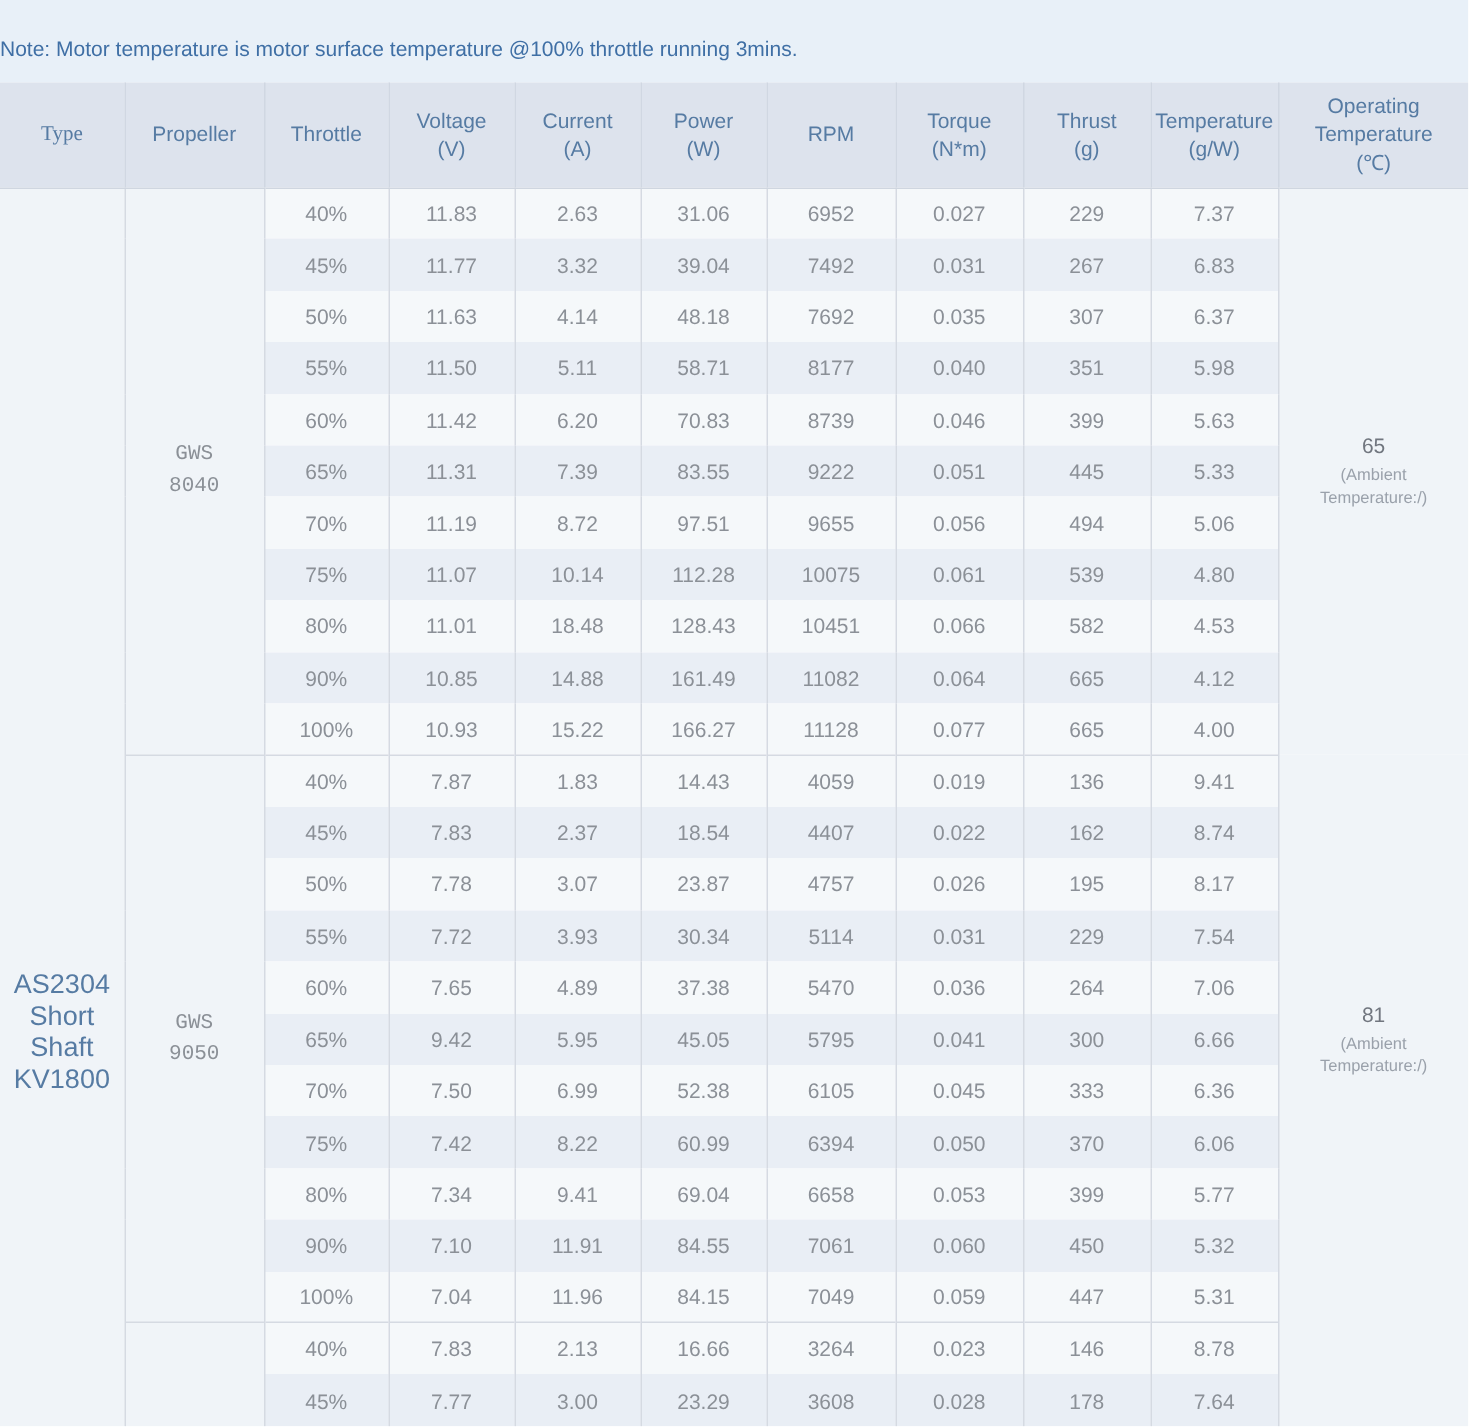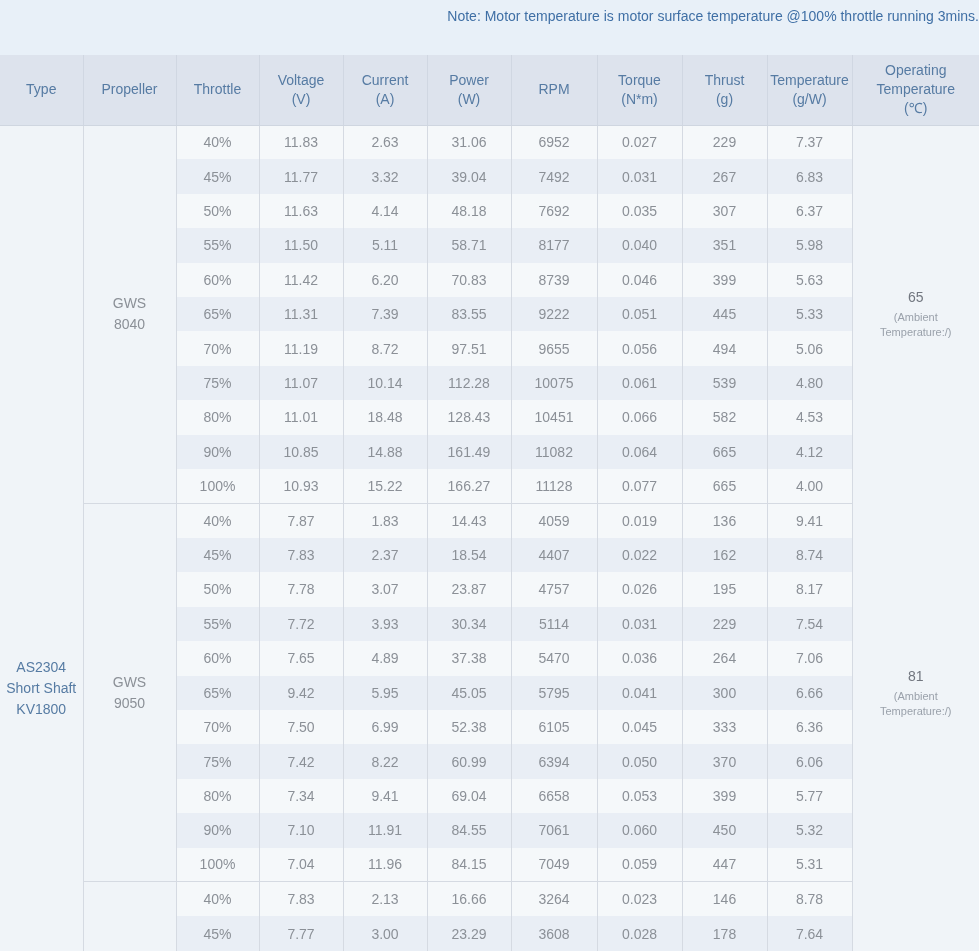--- a/index.html
+++ b/index.html
@@ -17,48 +17,48 @@
   }
   * { box-sizing: border-box; }
   html, body { margin: 0; padding: 0; background: #ffffff; }
   .canvas {
     width: 979px; height: 951px; overflow: hidden;
     font-family: "Liberation Sans", sans-serif;
     background: #ffffff;
   }
   .note {
     height: 55px; background: var(--note-bg); color: var(--note-text);
-    text-align: right; font-size: 14px; line-height: 21px; padding-top: 6px;
+    text-align: left; font-size: 14px; line-height: 21px; padding-top: 22px;
   }
   table.motor { border-collapse: collapse; table-layout: fixed; width: 979px; }
   thead th {
     height: 70px; background: var(--header-bg); color: var(--header-text);
     font-weight: 400; font-size: 14px; line-height: 19px;
     border-left: 1px solid #d0d7e2; border-bottom: 1px solid #cfd6e0;
     text-align: center; vertical-align: middle; padding: 0 2px;
   }
-  thead th:first-child { border-left: none; }
+  thead th:first-child { border-left: none; font-family: Liberation Serif, serif; }
   tbody tr { height: 34.42px; }
   tbody td {
     border-left: 1px solid var(--border);
     font-size: 14px; color: var(--cell-text);
     text-align: center; vertical-align: middle; padding: 0;
   }
   tbody tr.row-light td { background: var(--row-light); }
   tbody tr.row-dark td { background: var(--row-dark); }
   tbody td.merged { background: var(--merged-bg) !important; }
   tbody tr.sec-start td { border-top: 1px solid var(--border); }
   tbody tr.sec-start td.temp-cell { border-top: none; }
   td.type-cell { border-left: none; }
   .type-label {
     position: relative; top: 150px;
     color: var(--header-text); white-space: pre-line;
-    font-size: 14px; line-height: 21px;
-  }
-  .prop-label { white-space: pre-line; color: var(--cell-text); line-height: 21px; }
+    font-size: 18px; line-height: 21px;
+  }
+  .prop-label { white-space: pre-line; color: var(--cell-text); line-height: 21px; font-family: Liberation Mono, monospace; }
   .temp-value { font-size: 14px; color: var(--temp-value-text); line-height: 19px; }
   .temp-note {
     font-size: 11px; color: var(--temp-note-text);
     white-space: pre-line; line-height: 15px; margin-top: 3px; text-align: center;
   }
 </style>
 </head>
 <body>
 
 <div class="canvas">

